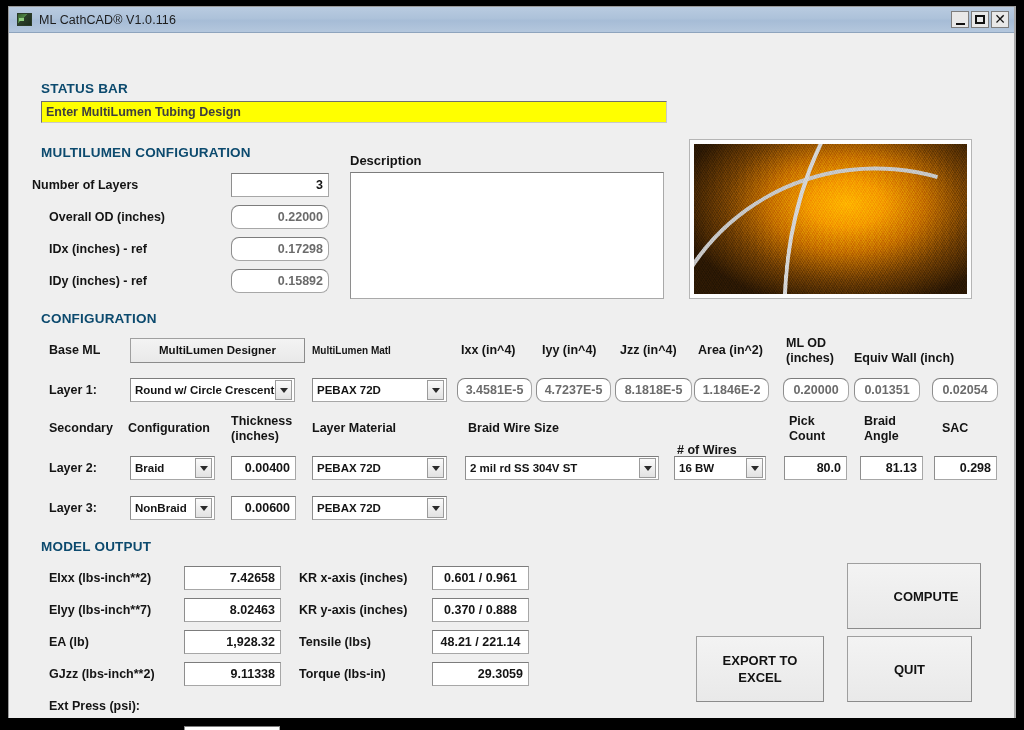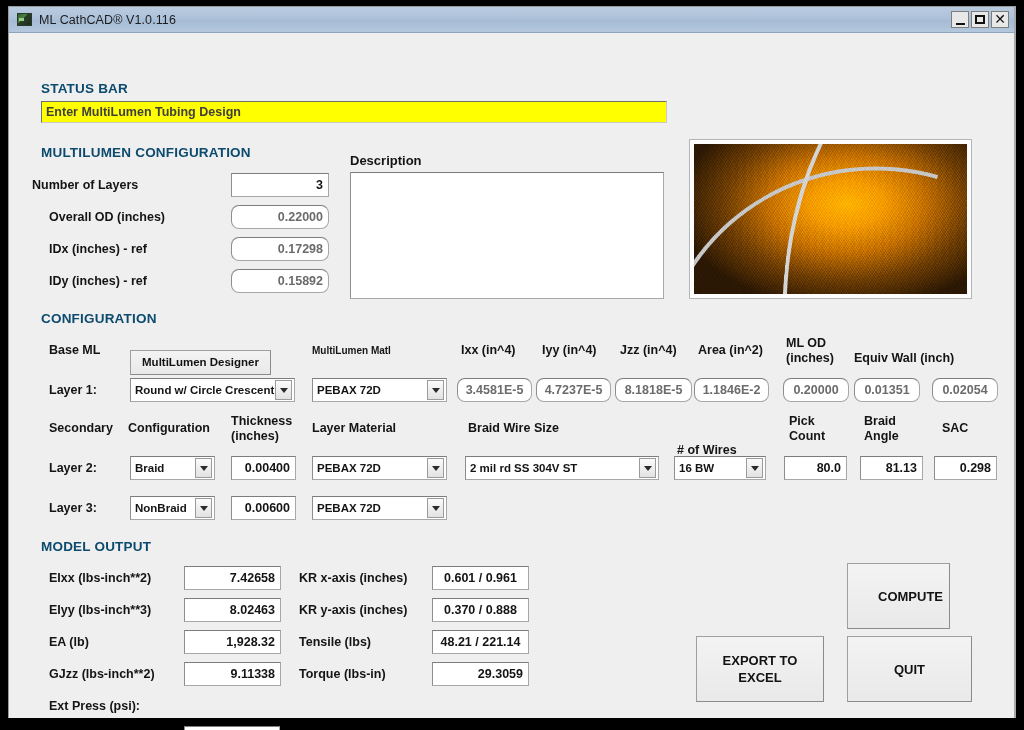--- a/index.html
+++ b/index.html
@@ -254,21 +254,21 @@
         <div class="strand s4"></div>
         <div class="strand s5"></div>
         <div class="strand s6"></div>
         <div class="tex"></div>
       </div>
     </div>
 
     <div class="sect-head" style="left:32px; top:278px;">CONFIGURATION</div>
 
     <div class="lbl" style="left:40px; top:310px;">Base ML</div>
-    <div class="btn small" style="left:121px; top:317px; width:141px; height:25px;">MultiLumen Designer</div>
+    <div class="btn small" style="left:121px; top:305px; width:175px; height:25px;">MultiLumen Designer</div>
 
     <div class="lbl" style="left:303px; top:310px; font-size:10px;">MultiLumen Matl</div>
     <div class="lbl" style="left:452px; top:310px;">Ixx (in^4)</div>
     <div class="lbl" style="left:533px; top:310px;">Iyy (in^4)</div>
     <div class="lbl" style="left:611px; top:310px;">Jzz (in^4)</div>
     <div class="lbl" style="left:689px; top:310px;">Area (in^2)</div>
     <div class="lbl" style="left:777px; top:303px;">ML OD
 (inches)</div>
     <div class="lbl" style="left:845px; top:318px;">Equiv Wall (inch)</div>
 
@@ -351,21 +351,21 @@
       <span class="dd-arrow">
           <i></i>
         </span>
     </div>
 
     <div class="sect-head" style="left:32px; top:506px;">MODEL OUTPUT</div>
 
     <div class="lbl" style="left:40px; top:538px;">EIxx (lbs-inch**2)</div>
     <div class="fld" style="left:175px; top:533px; width:97px;">7.42658</div>
 
-    <div class="lbl" style="left:40px; top:570px;">EIyy (lbs-inch**3)</div>
+    <div class="lbl" style="left:40px; top:570px;">EIyy (lbs-inch**7)</div>
     <div class="fld" style="left:175px; top:565px; width:97px;">8.02463</div>
 
     <div class="lbl" style="left:40px; top:602px;">EA (lb)</div>
     <div class="fld" style="left:175px; top:597px; width:97px;">1,928.32</div>
 
     <div class="lbl" style="left:40px; top:634px;">GJzz (lbs-inch**2)</div>
     <div class="fld" style="left:175px; top:629px; width:97px;">9.11338</div>
 
     <div class="lbl" style="left:40px; top:666px;">Ext Press (psi):</div>
     <div class="fld" style="left:175px; top:693px; width:96px;text-align:center;">2,170</div>
@@ -375,19 +375,19 @@
 
     <div class="lbl" style="left:290px; top:570px;">KR y-axis (inches)</div>
     <div class="fld ctr" style="left:423px; top:565px; width:97px;">0.370 / 0.888</div>
 
     <div class="lbl" style="left:290px; top:602px;">Tensile (lbs)</div>
     <div class="fld ctr" style="left:423px; top:597px; width:97px;">48.21 / 221.14</div>
 
     <div class="lbl" style="left:290px; top:634px;">Torque (lbs-in)</div>
     <div class="fld" style="left:423px; top:629px; width:97px;">29.3059</div>
 
-    <div class="btn" style="left:838px; top:530px; width:103px; height:66px;padding-left:24px;">COMPUTE</div>
+    <div class="btn" style="left:838px; top:530px; width:134px; height:66px;padding-left:24px;">COMPUTE</div>
     <div class="btn" style="left:687px; top:603px; width:128px; height:66px;">EXPORT TO
 EXCEL</div>
     <div class="btn" style="left:838px; top:603px; width:125px; height:66px;">QUIT</div>
 
   </div>
 </div>
 
 </body></html>

